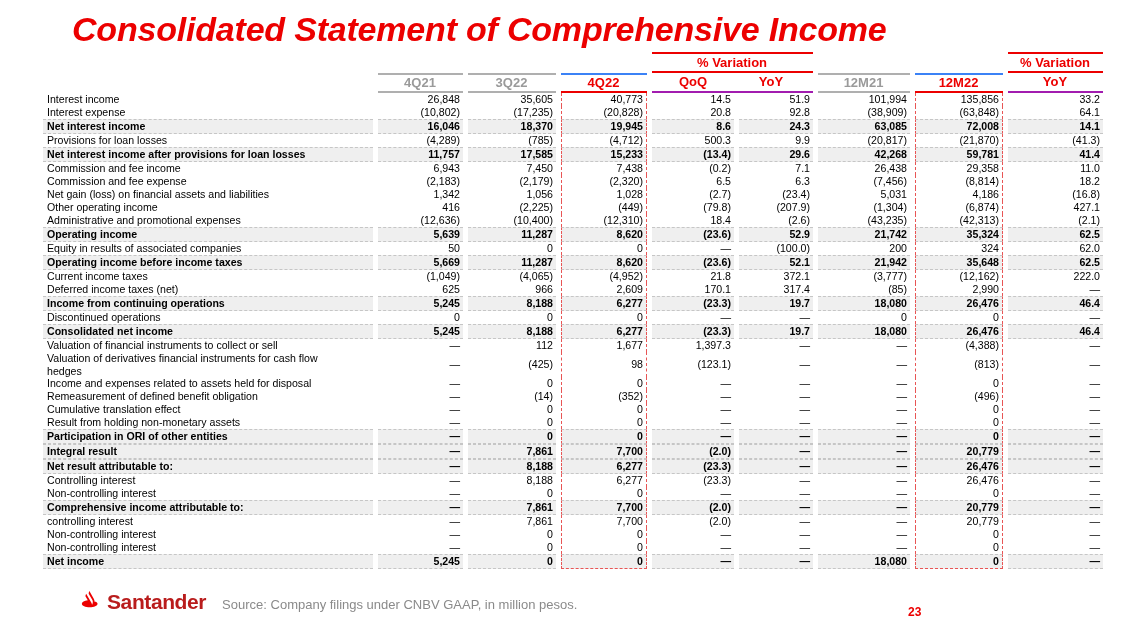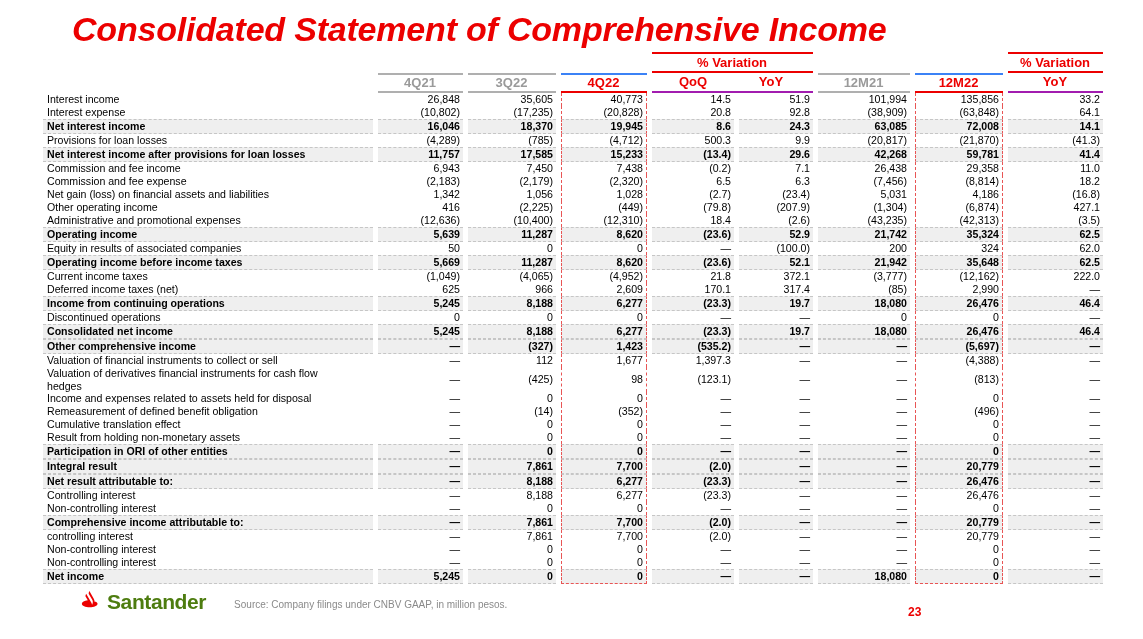--- a/index.html
+++ b/index.html
@@ -47,22 +47,22 @@
   tr.emph td{
     background:#EFEFEF;font-weight:700;
     border-top:1px dashed #C6C6C6;border-bottom:1px dashed #C6C6C6;
   }
   td.box{border-left:1px dashed #E85555;border-right:1px dashed #E85555;}
   tr.last td.box{border-bottom:1px dashed #E85555;}
   .footer{
     position:absolute;left:74px;top:587px;display:flex;align-items:center;
   }
   .brand{display:flex;align-items:center;}
-  .brand-name{color:#4d7c0f;font-weight:700;font-size:21px;letter-spacing:-0.4px;margin-left:4px;}
-  .source{color:#8A8A8A;font-size:10px;margin-left:28px;position:relative;top:2px;}
+  .brand-name{color:#b91c1c;font-weight:700;font-size:21px;letter-spacing:-0.4px;margin-left:4px;}
+  .source{color:#8A8A8A;font-size:13px;margin-left:16px;position:relative;top:2px;}
   .pageno{position:absolute;left:880px;top:605px;color:#EC0000;font-weight:700;font-size:12px;margin-left:28px;}
 </style>
 </head>
 <body>
 
 <h1 class="title">Consolidated Statement of Comprehensive Income</h1>
 
 <table class="fin">
   <colgroup>
     <col class="c-label">
@@ -204,21 +204,21 @@
       </tr>
       <tr>
         <td class="lbl">Administrative and promotional expenses</td>
         <td class="num">(12,636)</td>
         <td class="num">(10,400)</td>
         <td class="num box">(12,310)</td>
         <td class="num">18.4</td>
         <td class="num">(2.6)</td>
         <td class="num">(43,235)</td>
         <td class="num box">(42,313)</td>
-        <td class="num">(3.5)</td>
+        <td class="num">(2.1)</td>
       </tr>
       <tr class="emph">
         <td class="lbl">Operating income</td>
         <td class="num">5,639</td>
         <td class="num">11,287</td>
         <td class="num box">8,620</td>
         <td class="num">(23.6)</td>
         <td class="num">52.9</td>
         <td class="num">21,742</td>
         <td class="num box">35,324</td>
@@ -293,31 +293,20 @@
       <tr class="emph">
         <td class="lbl">Consolidated net income</td>
         <td class="num">5,245</td>
         <td class="num">8,188</td>
         <td class="num box">6,277</td>
         <td class="num">(23.3)</td>
         <td class="num">19.7</td>
         <td class="num">18,080</td>
         <td class="num box">26,476</td>
         <td class="num">46.4</td>
-      </tr>
-      <tr class="emph">
-        <td class="lbl">Other comprehensive income</td>
-        <td class="num">—</td>
-        <td class="num">(327)</td>
-        <td class="num box">1,423</td>
-        <td class="num">(535.2)</td>
-        <td class="num">—</td>
-        <td class="num">—</td>
-        <td class="num box">(5,697)</td>
-        <td class="num">—</td>
       </tr>
       <tr>
         <td class="lbl">Valuation of financial instruments to collect or sell</td>
         <td class="num">—</td>
         <td class="num">112</td>
         <td class="num box">1,677</td>
         <td class="num">1,397.3</td>
         <td class="num">—</td>
         <td class="num">—</td>
         <td class="num box">(4,388)</td>

